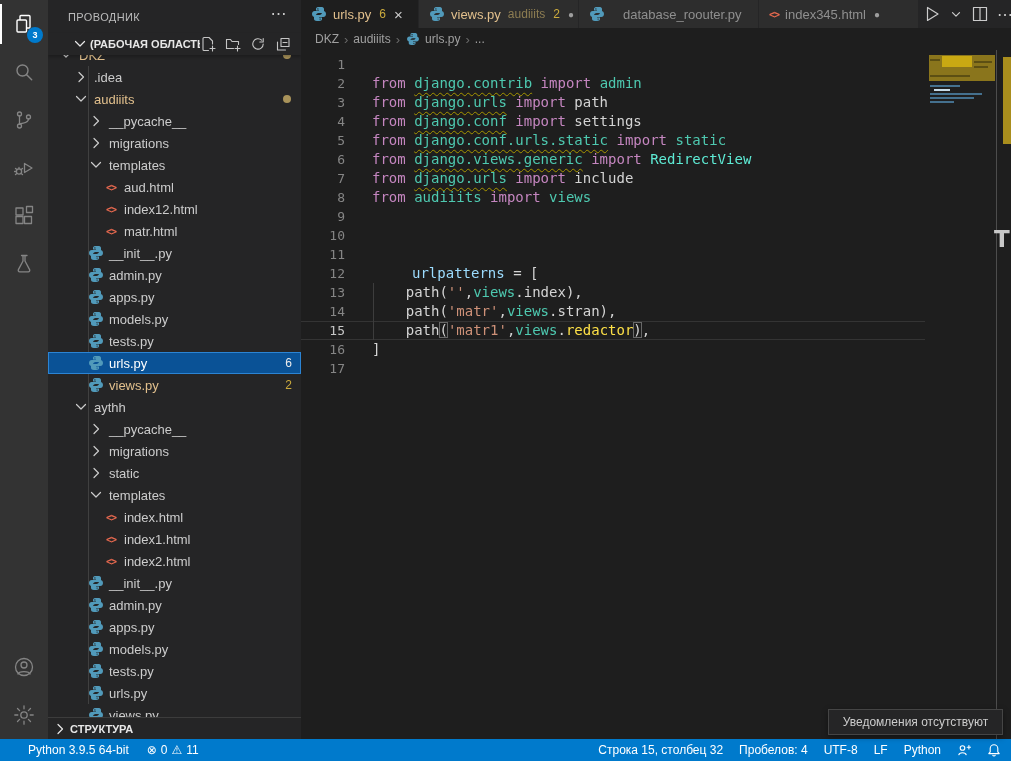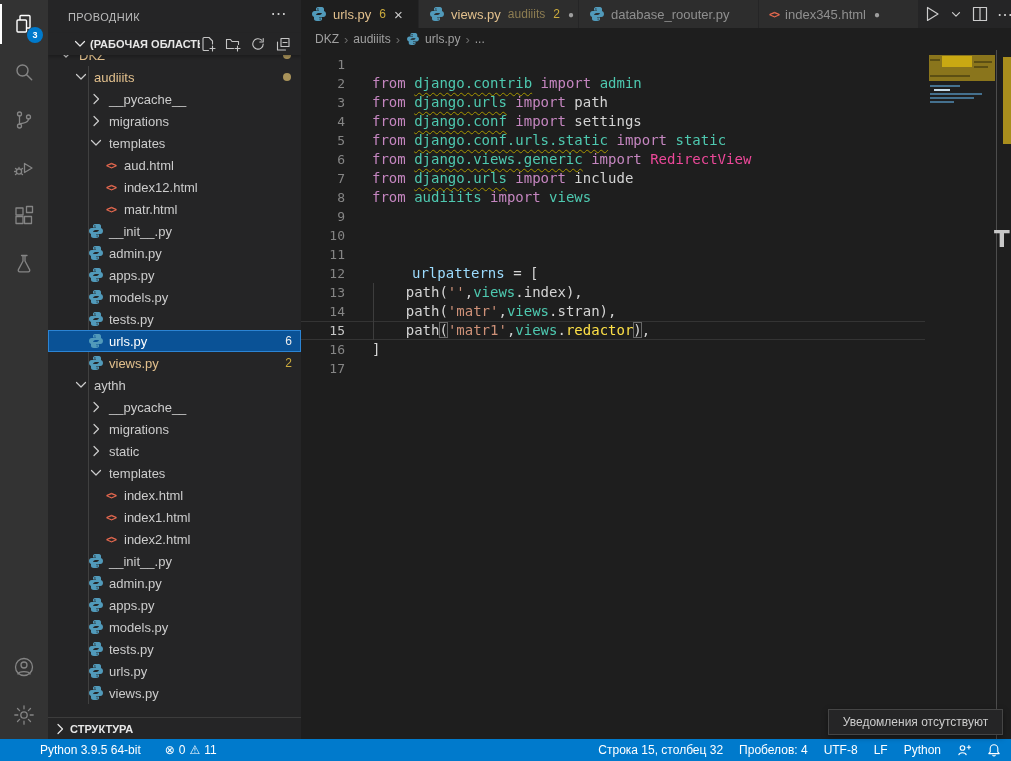--- a/index.html
+++ b/index.html
@@ -55,40 +55,40 @@
   .breadcrumb .sep { color:#6a6a6a; font-size:13px; }
   .breadcrumb .bc { display:flex; align-items:center; gap:4px; cursor:pointer; }
 
   
   .code { position:absolute; left:0; top:55px; width:624px; font-family:"DejaVu Sans Mono",monospace; font-size:14px; }
   .code-row { height:19px; line-height:19px; display:flex; white-space:pre; }
   .code-row .ln { width:44px; flex:none; text-align:right; color:#858585; font-size:13px; }
   .code-row .lc { margin-left:27px; }
   .code-row.cur { border-top:1px solid #343434; border-bottom:1px solid #343434; height:19px; line-height:17px; }
   .code-row.cur .ln { color:#c6c6c6; }
-  .k { color:#c586c0; } .m { color:#4ec9b0; } .m2 { color:#ec4899; }
+  .k { color:#c586c0; } .m { color:#4ec9b0; } .m2 { color:#5eead4; }
   .mw { color:#4ec9b0; text-decoration:underline wavy #a69500 1px; text-underline-offset:4px; text-decoration-skip-ink:none; }
   .p { color:#d4d4d4; } .s { color:#ce9178; } .v { color:#9cdcfe;margin-left:40px; } .f { color:#fde047; }
   .bm { color:#d4d4d4; outline:1px solid #686868; outline-offset:-1px; }
   .indent-guide { position:absolute; left:72px; top:283px; width:1px; height:57px; background:#3d3d3d; }
 
   
   .minimap { position:absolute; left:627px; top:53px; width:68px; height:80px; cursor:pointer; }
   .mm-warnblock { position:absolute; left:1px; top:2px; width:66px; height:26px; background:#8a751c; }
   .mm-bright { position:absolute; left:14px; top:3px; width:30px; height:11px; background:#c9a913; }
   .mm-stripe { position:absolute; background:#5c4f13; height:2px; }
   .mm-line { position:absolute; background:#44708e; height:2px; }
   .mm-spec { position:absolute; background:#c7ddea; height:2px; }
   .ov-vline { position:absolute; left:695px; top:50px; width:1px; height:689px; background:#4d4d4d; }
   .ov-ruler { position:absolute; left:702px; top:57px; width:8px; height:87px; background:#a98e1d; }
   .ov-tmark { position:absolute; left:693px; top:226px; color:#c8c8c8; font-family:"DejaVu Sans",sans-serif; font-size:23px; font-weight:bold; }
 
   
   .statusbar { position:absolute; left:0; top:739px; width:1011px; height:22px; background:#007acc; color:#ffffff; font-size:12px; display:flex; align-items:center; z-index:6; }
-  .st-left { display:flex; gap:24px; padding-left:40px; }
+  .st-left { display:flex; gap:18px; padding-left:28px; }
   .st-right { margin-left:auto; display:flex; align-items:center; gap:16px; padding-right:10px; }
   .st-item { display:flex; align-items:center; gap:4px; cursor:pointer; white-space:nowrap; }
   .ds { font-family:"DejaVu Sans",sans-serif; }
 
   
   .tooltip { position:absolute; left:828px; top:709px; width:175px; height:26px; background:#252526; border:1px solid #454545; color:#cccccc; font-size:12px; display:flex; align-items:center; justify-content:center; z-index:9; box-shadow:0 2px 6px rgba(0,0,0,.4); }
 </style>
 </head>
 <body>
 
@@ -172,20 +172,28 @@
   <div class="sidebar">
     <div class="tree" id="tree">
         <div class="trow mod" style="padding-left: 10px;">
           <span class="chev">
             <svg width="16" height="16" viewBox="0 0 16 16" fill="none" stroke="currentColor" stroke-width="1.2" stroke-linecap="round" stroke-linejoin="round">
               <path d="M3.5 5.5L8 10l4.5-4.5"></path>
             </svg>
           </span>
           <span class="lbl">DKZ</span>
           <span class="gitdot"></span>
+        </div>
+        <div class="trow" style="padding-left: 25px;">
+          <span class="chev">
+            <svg width="16" height="16" viewBox="0 0 16 16" fill="none" stroke="currentColor" stroke-width="1.2" stroke-linecap="round" stroke-linejoin="round">
+              <path d="M6 3.5l4.5 4.5L6 12.5"></path>
+            </svg>
+          </span>
+          <span class="lbl">.idea</span>
         </div>
         <div class="trow mod" style="padding-left: 25px;">
           <span class="chev">
             <svg width="16" height="16" viewBox="0 0 16 16" fill="none" stroke="currentColor" stroke-width="1.2" stroke-linecap="round" stroke-linejoin="round">
               <path d="M3.5 5.5L8 10l4.5-4.5"></path>
             </svg>
           </span>
           <span class="lbl">audiiits</span>
           <span class="gitdot"></span>
         </div>
@@ -473,21 +481,21 @@
             <svg width="16" height="16" viewBox="0 0 16 16">
               <path fill="#519aba" d="M7.8 1C6.3 1 5 1.5 5 2.9V4.5h3V5H3.6C2.2 5 1 6.2 1 8s1.2 3 2.6 3H5V9.4C5 8 6.2 7 7.6 7h3C11.9 7 13 6 13 4.9V2.9C13 1.6 11.6 1 10.2 1H7.8zM6.9 2.2c.4 0 .7.3.7.7s-.3.7-.7.7-.7-.3-.7-.7.3-.7.7-.7z"></path>
               <path fill="#519aba" d="M8.2 15c1.5 0 2.8-.5 2.8-1.9V11.5H8V11h4.4c1.4 0 2.6-1.2 2.6-3s-1.2-3-2.6-3H11v1.6C11 8 9.8 9 8.4 9h-3C4.1 9 3 10 3 11.1v2C3 14.4 4.4 15 5.8 15h2.4zM9.1 13.8c-.4 0-.7-.3-.7-.7s.3-.7.7-.7.7.3.7.7-.3.7-.7.7z"></path>
             </svg>
           </span>
           <span class="tlabel">views.py</span>
           <span class="desc">audiiits</span>
           <span class="tbadge">2</span>
           <span class="dirty">●</span>
         </div>
-        <div class="tab" style="width: 180px;">
+        <div class="tab" style="width: 180px; gap: 12px;">
           <span class="ticon">
             <svg width="16" height="16" viewBox="0 0 16 16">
               <path fill="#519aba" d="M7.8 1C6.3 1 5 1.5 5 2.9V4.5h3V5H3.6C2.2 5 1 6.2 1 8s1.2 3 2.6 3H5V9.4C5 8 6.2 7 7.6 7h3C11.9 7 13 6 13 4.9V2.9C13 1.6 11.6 1 10.2 1H7.8zM6.9 2.2c.4 0 .7.3.7.7s-.3.7-.7.7-.7-.3-.7-.7.3-.7.7-.7z"></path>
               <path fill="#519aba" d="M8.2 15c1.5 0 2.8-.5 2.8-1.9V11.5H8V11h4.4c1.4 0 2.6-1.2 2.6-3s-1.2-3-2.6-3H11v1.6C11 8 9.8 9 8.4 9h-3C4.1 9 3 10 3 11.1v2C3 14.4 4.4 15 5.8 15h2.4zM9.1 13.8c-.4 0-.7-.3-.7-.7s.3-.7.7-.7.7.3.7.7-.3.7-.7.7z"></path>
             </svg>
           </span>
           <span class="tlabel">database_roouter.py</span>
         </div>
         <div class="tab" style="width: 160px;">
           <span class="ticon">

